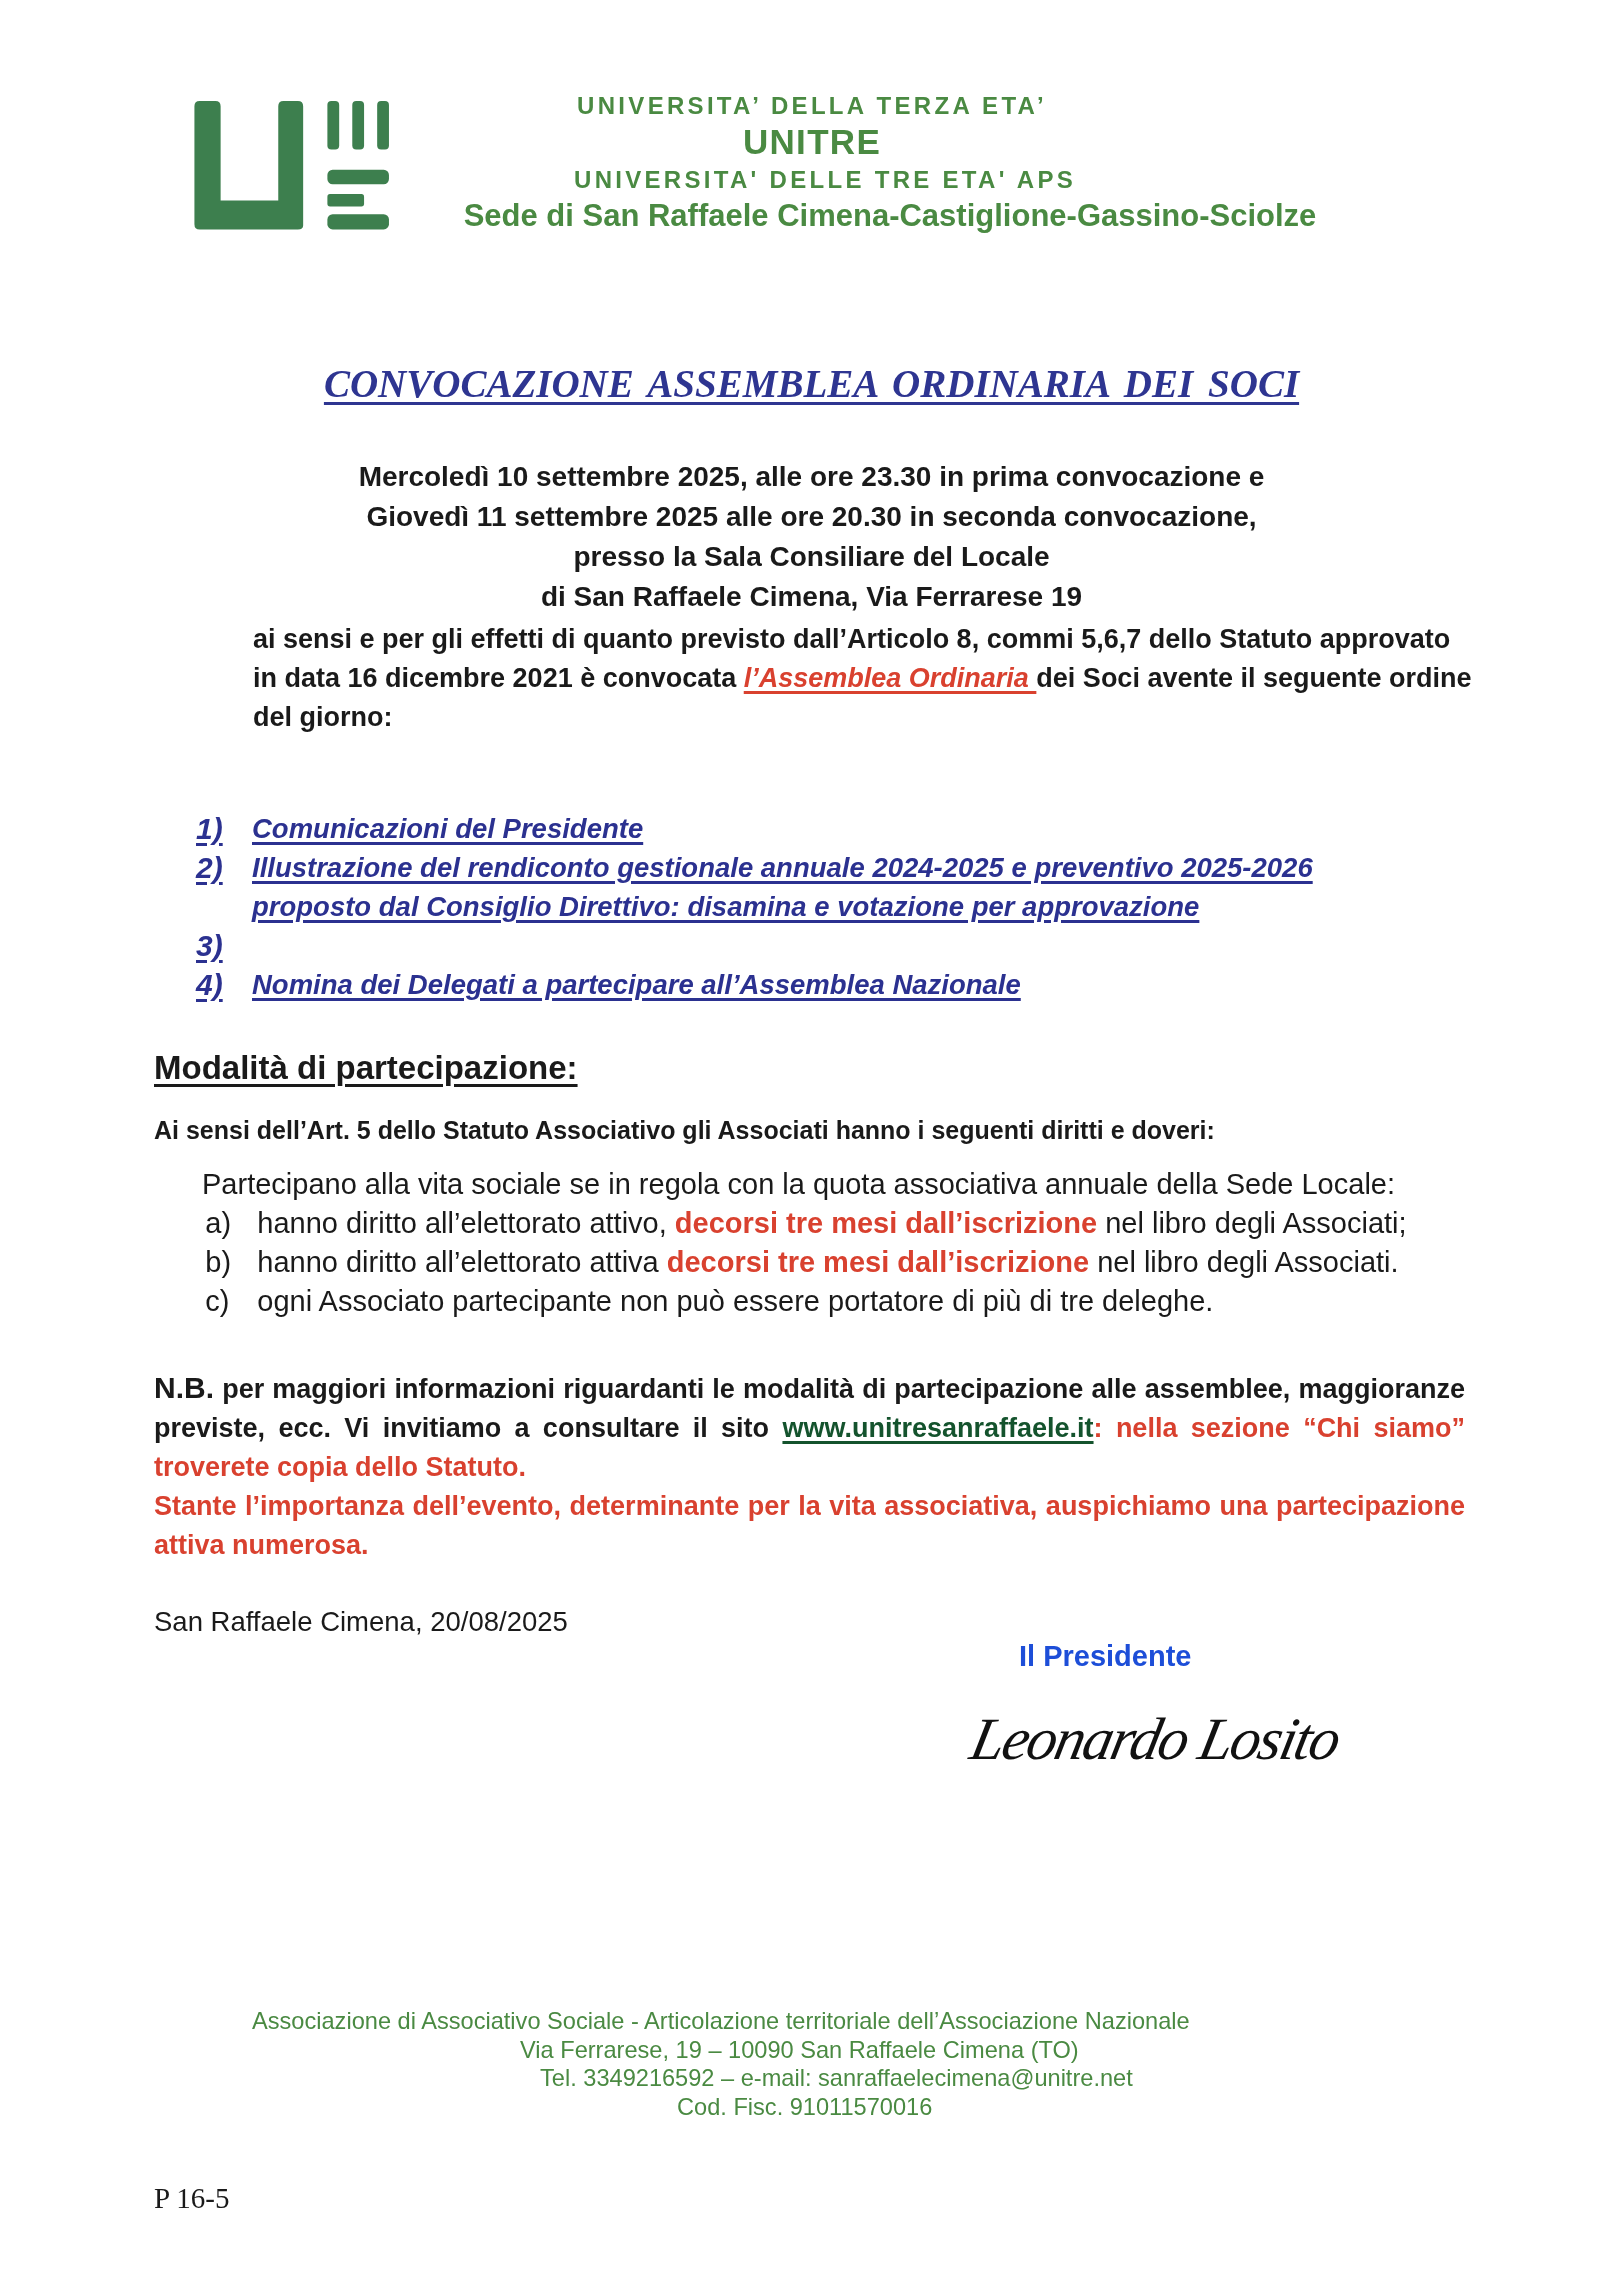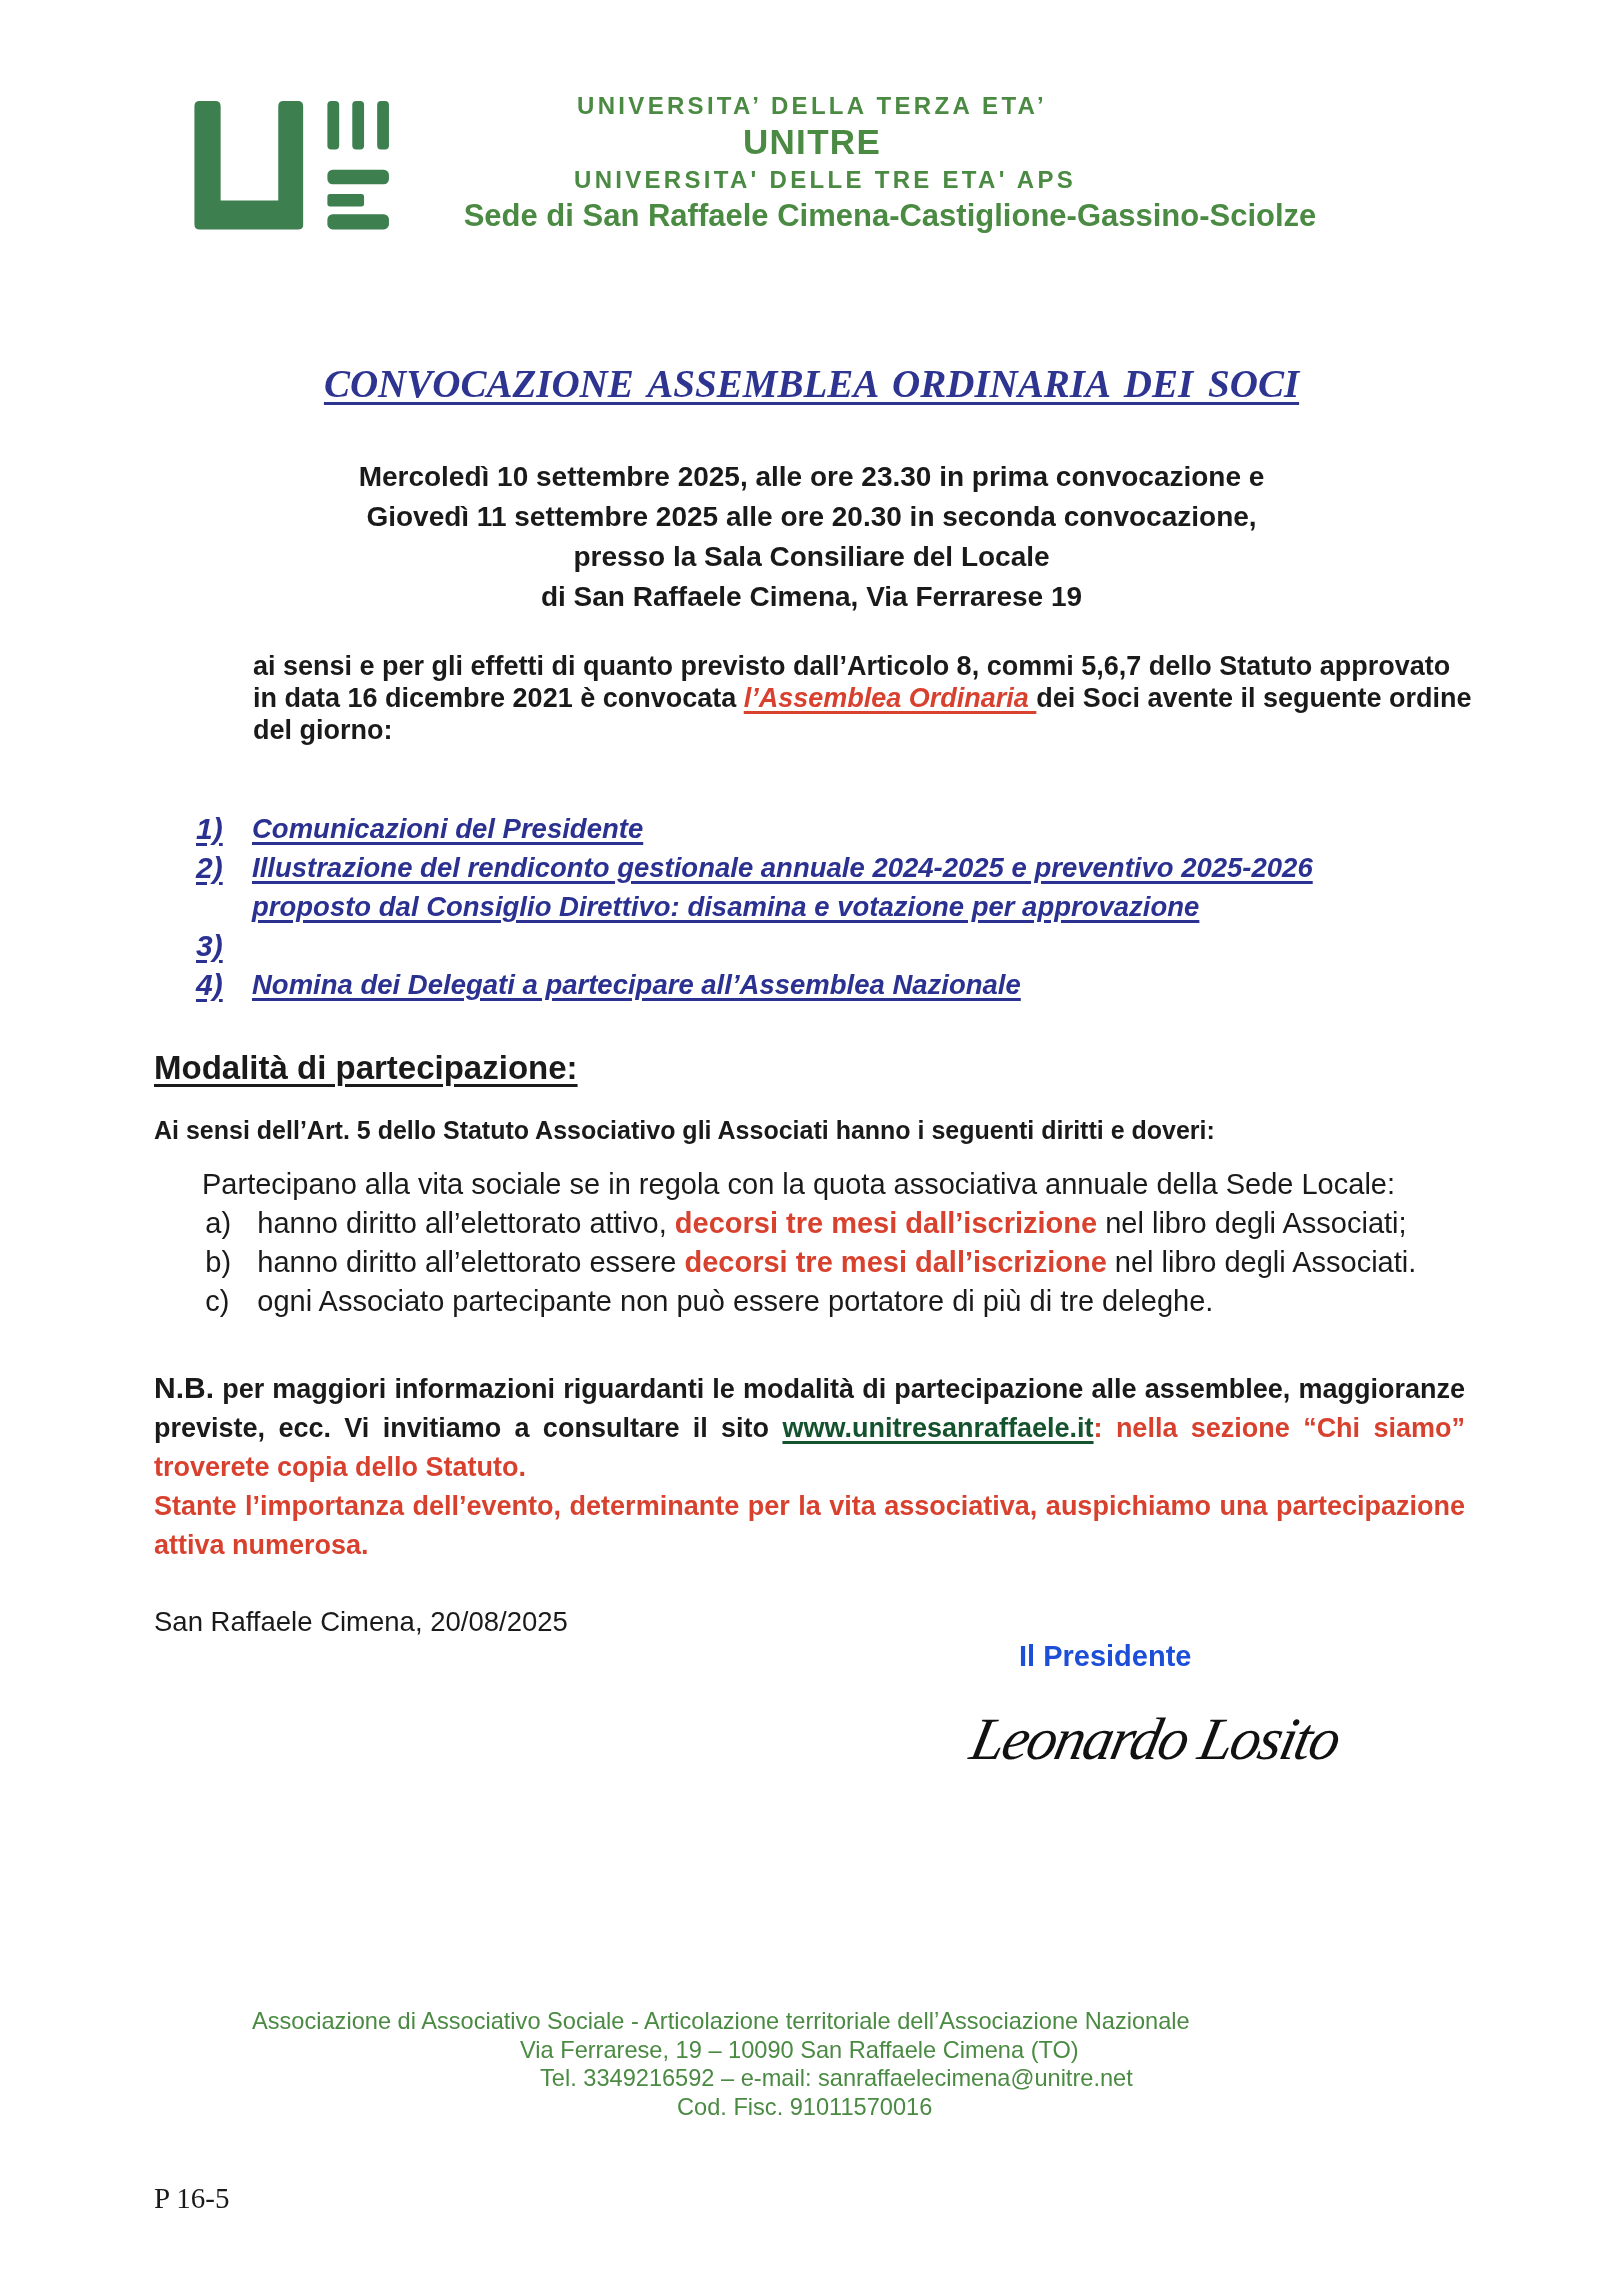--- a/index.html
+++ b/index.html
@@ -12,21 +12,21 @@
   .hdr2 { left:537px; top:122px; width:550px; font-size:35px; letter-spacing:1.3px; }
   .hdr3 { left:537px; top:166px; width:576px; font-size:24px; letter-spacing:3.3px; }
   .hdr4 { left:419px; top:198px; width:942px; font-size:31px; text-align:center; }
   
   .title { left:0; width:1623px; top:361px; text-align:center; font-family:"Liberation Serif", serif; font-weight:bold; font-style:italic; font-size:39px; color:#2e3591; }
   .title span { text-decoration:underline; text-decoration-thickness:3.3px; text-underline-offset:5.2px; word-spacing:5.2px; }
   
   .conv { left:0; width:1623px; top:457px; text-align:center; font-size:28px; font-weight:bold; line-height:40px; color:#1a1a1a; }
   .conv div { white-space:nowrap; }
   
-  .intro { left:253px; width:1224px; top:650px; font-size:27px; font-weight:bold; line-height:32px; color:#1a1a1a; }
+  .intro { left:253px; width:1224px; top:620px; font-size:27px; font-weight:bold; line-height:39px; color:#1a1a1a; }
   .red { color:#d9412f; }
   .red-link { color:#d9412f; font-style:italic; text-decoration:underline; text-decoration-thickness:2.6px; text-underline-offset:3.9px; }
   
   .agenda { left:196px; top:809px; width:1243px; color:#2b3190; font-weight:bold; font-style:italic; font-size:27.5px; line-height:39px; }
   .ag-item { display:flex; }
   .ag-num { width:56px; flex:none; font-size:30px; text-decoration:underline; text-decoration-thickness:2.6px; text-underline-offset:3.9px; }
   .ag-text { text-decoration:underline; text-decoration-thickness:2.6px; text-underline-offset:3.9px; }
   
   .mod-title { left:154px; top:1049px; font-size:33px; font-weight:bold; text-decoration:underline; text-decoration-thickness:2.6px; text-underline-offset:5.2px; color:#1a1a1a; white-space:nowrap; }
   .mod-sub { left:154px; top:1116px; font-size:25px; font-weight:bold; color:#1a1a1a; white-space:nowrap; }
@@ -109,21 +109,21 @@
 <div class="abs rights">
   <div class="row">
       <span>Partecipano alla vita sociale se in regola con la quota associativa annuale della Sede Locale:</span>
     </div>
   <div class="row">
     <span class="mk">a)</span>
     <span><span>hanno diritto all’elettorato attivo, </span><b>decorsi tre mesi dall’iscrizione</b><span> nel libro degli Associati;</span></span>
   </div>
   <div class="row">
     <span class="mk">b)</span>
-    <span><span>hanno diritto all’elettorato essere </span><b>decorsi tre mesi dall’iscrizione</b><span> nel libro degli Associati.</span></span>
+    <span><span>hanno diritto all’elettorato attiva </span><b>decorsi tre mesi dall’iscrizione</b><span> nel libro degli Associati.</span></span>
   </div>
   <div class="row">
     <span class="mk">c)</span>
     <span><span>ogni Associato partecipante non può essere portatore di più di tre deleghe.</span></span>
   </div>
 </div>
 
 <div class="abs nb">
   <div>
     <span class="nb-lbl">N.B.</span><span> per maggiori informazioni riguardanti le modalità di partecipazione alle assemblee, maggioranze previste, ecc. Vi invitiamo a consultare il sito </span><a class="red">www.unitresanraffaele.it</a><span class="red">: nella sezione “Chi siamo” troverete copia dello Statuto.</span>

